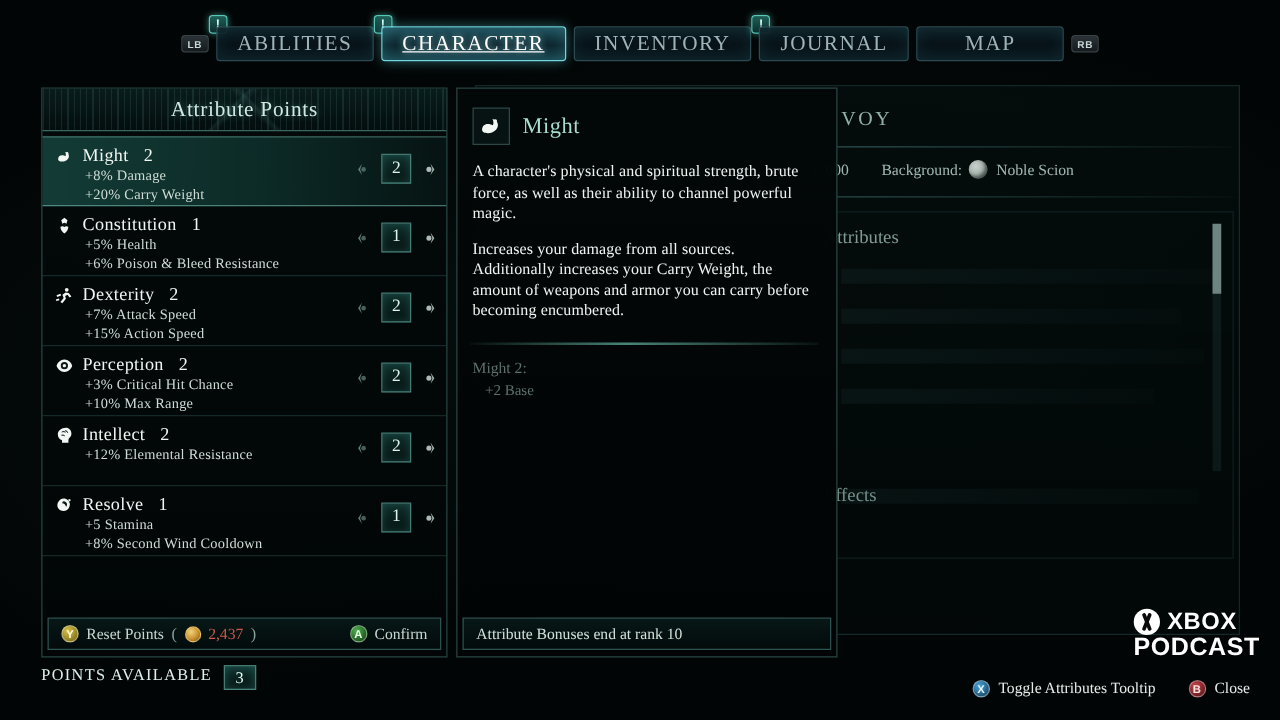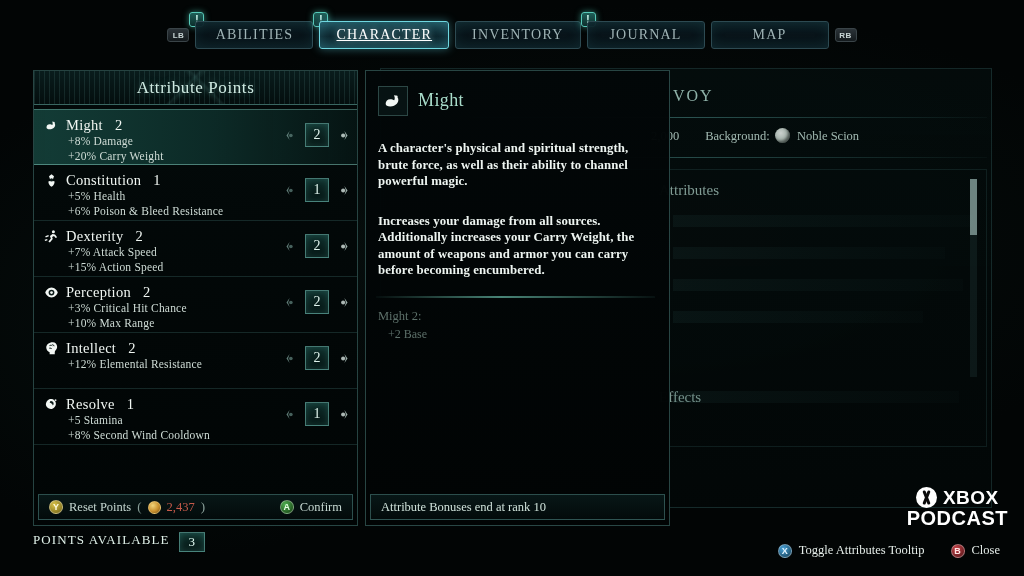--- a/index.html
+++ b/index.html
@@ -43,21 +43,21 @@
   }
   .tab-wrap { position: relative; }
   .tab {
     position: relative;
     height: 28px; min-width: 118px; padding: 0 16px;
     display: flex; align-items: center; justify-content: center;
     background: linear-gradient(180deg, rgba(14,34,40,.95) 0%, rgba(8,20,26,.95) 50%, rgba(11,27,33,.95) 100%);
     border: 1px solid #2d4a52;
     border-radius: 3px;
     color: #9fb3b5;
-    font-size: 14px; letter-spacing: 1.2px;
+    font-size: 17px; letter-spacing: 1.2px;
     font-family: "Liberation Serif", serif;
     text-transform: uppercase;
     box-shadow: inset 0 0 12px rgba(40,110,120,.18);
   }
   .tab.active {
     background: linear-gradient(180deg, rgba(28,74,84,.98) 0%, rgba(12,36,44,.98) 55%, rgba(20,58,66,.98) 100%);
     border: 1px solid #6fd7e0;
     color: #ffffff;
     box-shadow: 0 0 10px rgba(90,200,215,.45), inset 0 0 14px rgba(80,190,210,.30);
     text-shadow: 0 0 6px rgba(170,240,250,.7);
@@ -239,21 +239,21 @@
   #tt-icon {
     width: 30px; height: 30px;
     border: 1px solid rgba(140,210,200,.28);
     background: rgba(10,24,24,.7);
     display: flex; align-items: center; justify-content: center;
   }
   #tt-icon svg { width: 22px; height: 22px; }
   #tt-title { color: #a9ddcb; font-size: 18px; letter-spacing: .4px; }
   .tt-para {
     color: #eef5f1; font-size: 12.8px; line-height: 16.5px;
-    padding: 0 18px 0 12px; margin-top: 23px; letter-spacing: .1px; font-weight: bold;
+    padding: 0 18px 0 12px; margin-top: 12px; letter-spacing: .1px;
   }
   #tt-divider {
     margin: 17px 14px 0 10px; height: 2px;
     background: linear-gradient(90deg, rgba(70,150,140,.05) 0%, rgba(130,235,210,.55) 45%, rgba(70,150,140,.08) 100%);
   }
   #tt-rank { color: #5d706a; font-size: 12.5px; padding-left: 12px; margin-top: 11px; }
   #tt-rankline { color: #5d706a; font-size: 12px; padding-left: 22px; margin-top: 3px; }
   #tt-footer {
     position: absolute; left: 4px; right: 4px; bottom: 5px; height: 26px;
     border: 1px solid rgba(95,160,155,.45);
@@ -265,21 +265,21 @@
   
   #prompts {
     position: absolute; right: 24px; bottom: 18px;
     display: flex; align-items: center; gap: 26px;
   }
   .prompt { display: flex; align-items: center; gap: 7px; color: #e4ece8; font-size: 12.5px; }
 
   
   #watermark {
     position: absolute; right: 16px; bottom: 48px;
-    display: flex; flex-direction: column; align-items: center; line-height: 1;
+    display: flex; flex-direction: column; align-items: flex-start; line-height: 1;
   }
   #wm-row1 { display: flex; align-items: center; gap: 6px; }
   #wm-sphere {
     width: 21px; height: 21px; border-radius: 50%;
     background: #fff; position: relative;
   }
   #wm-sphere::before, #wm-sphere::after {
     content:''; position: absolute; background: #0a0a0a;
     width: 3px; height: 15px; top: 3px; left: 9px; border-radius: 2px;
   }

